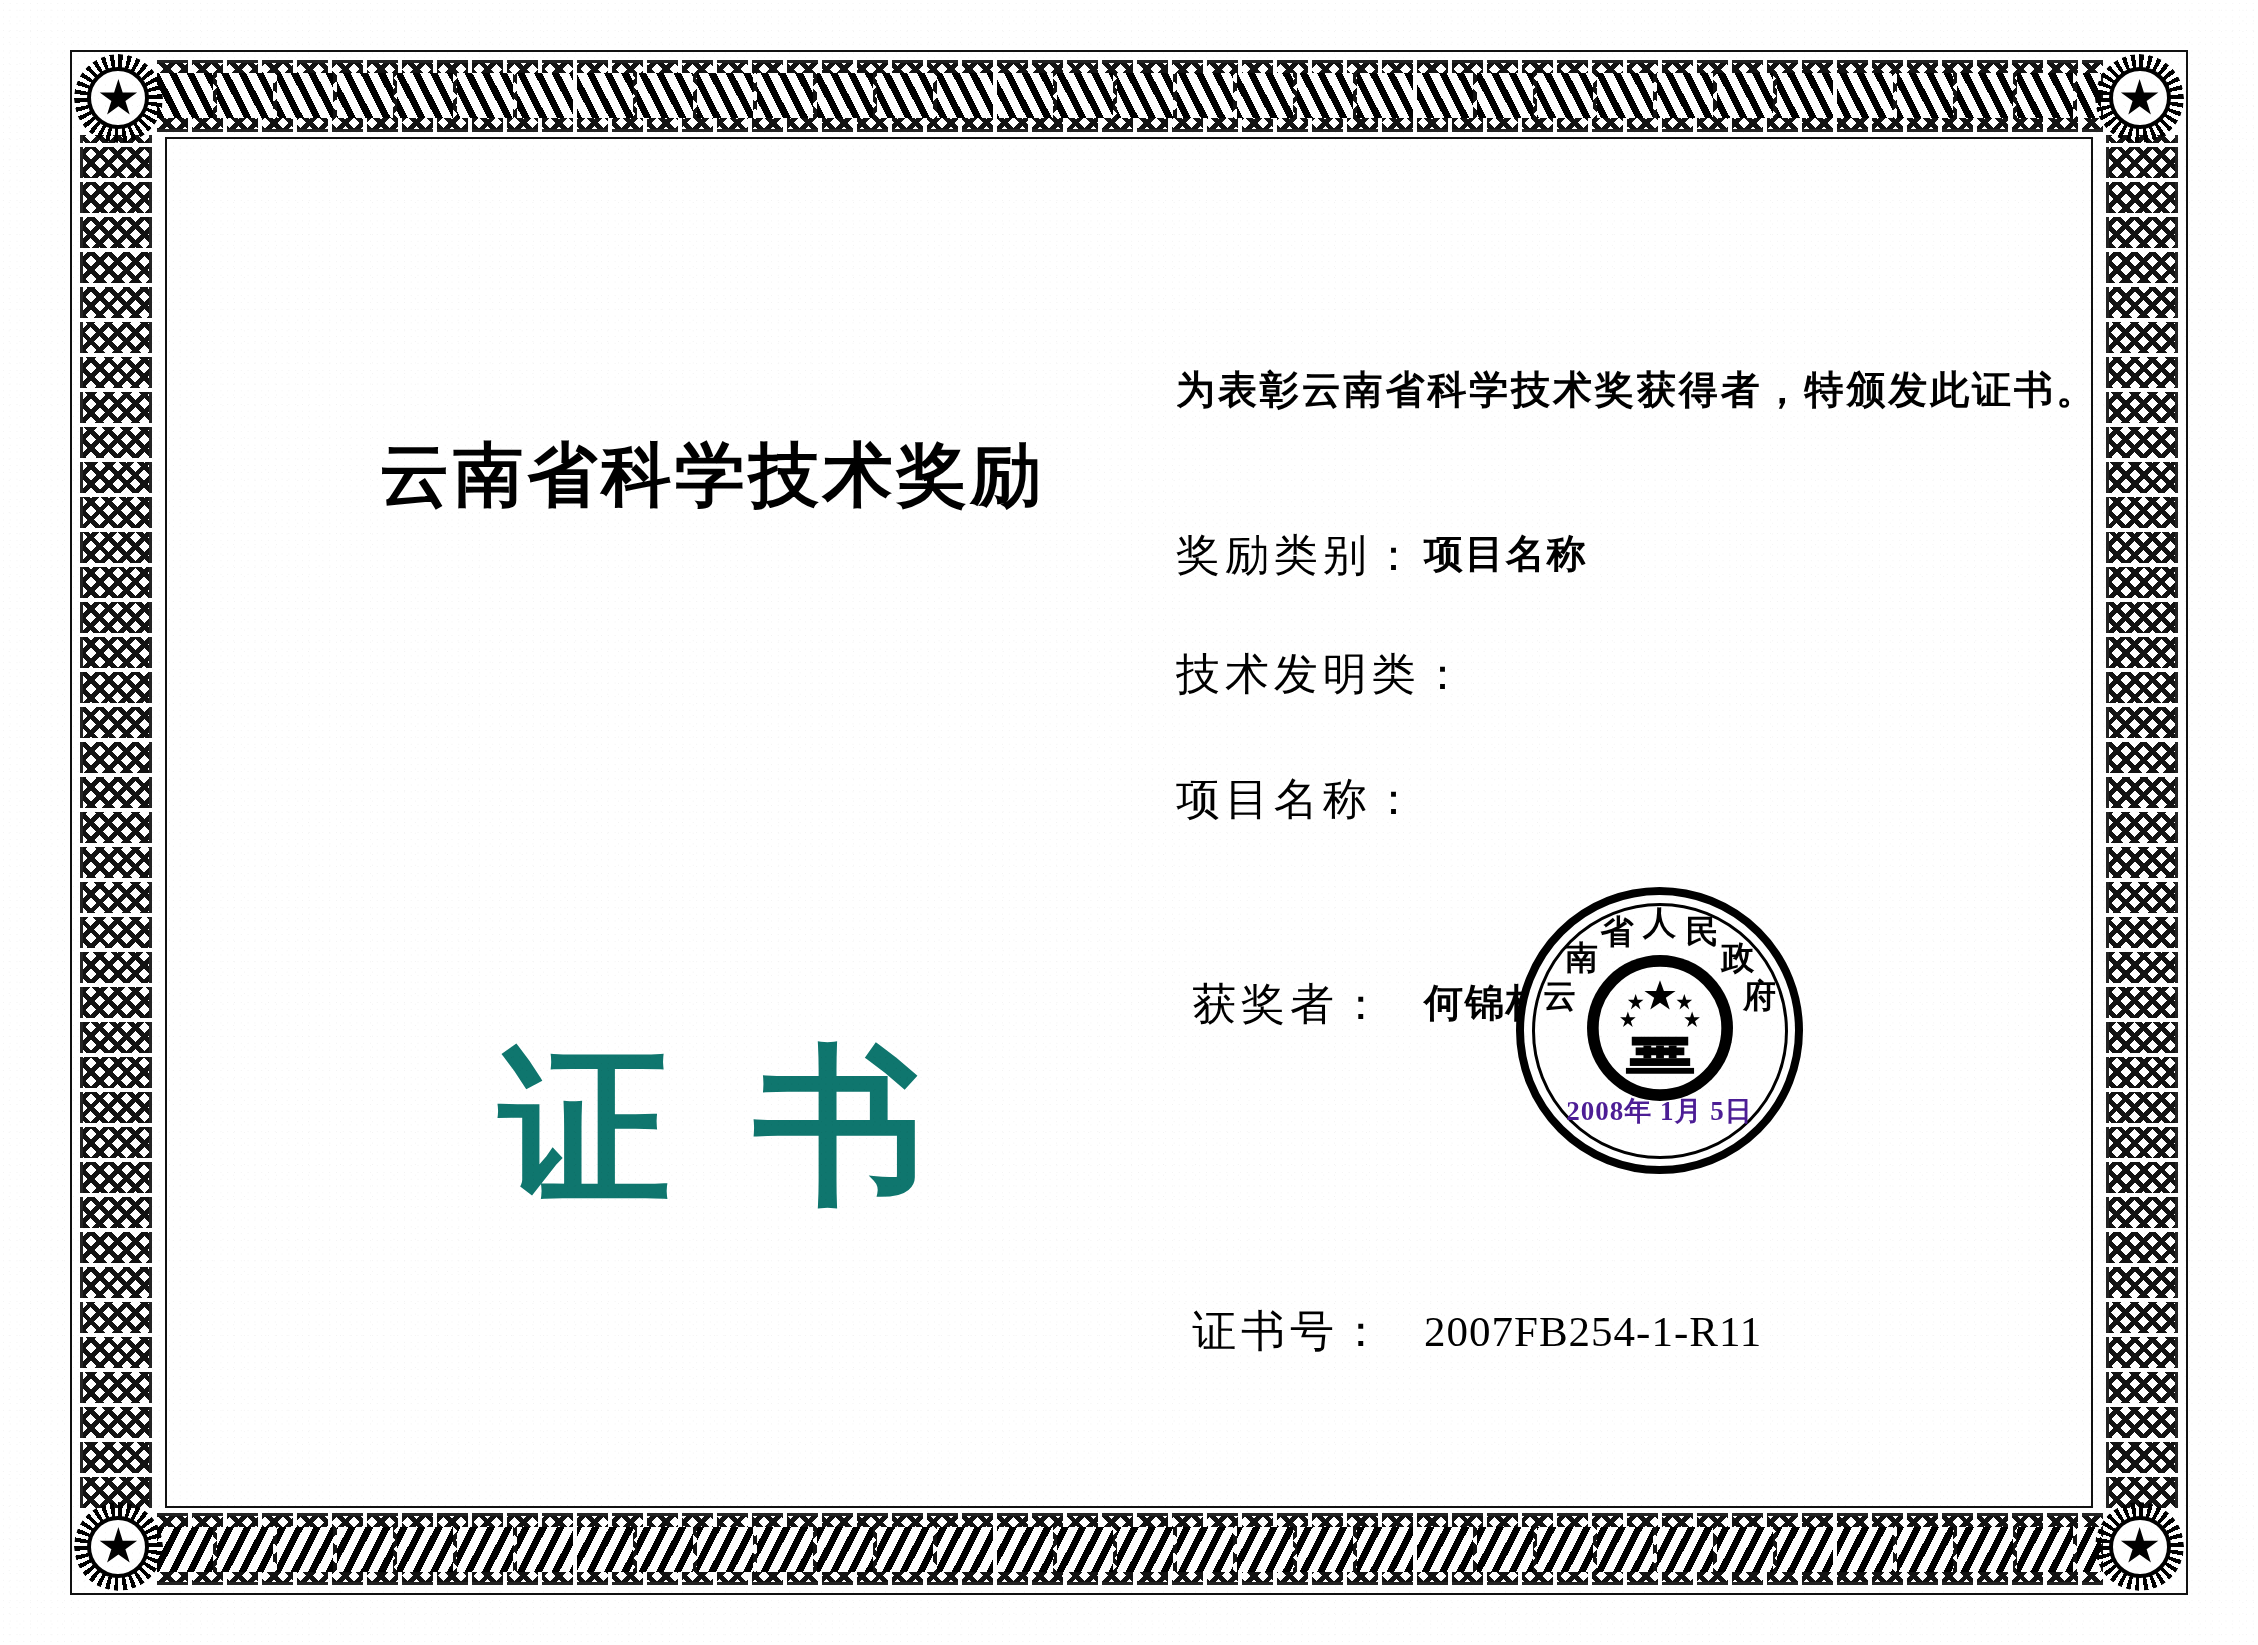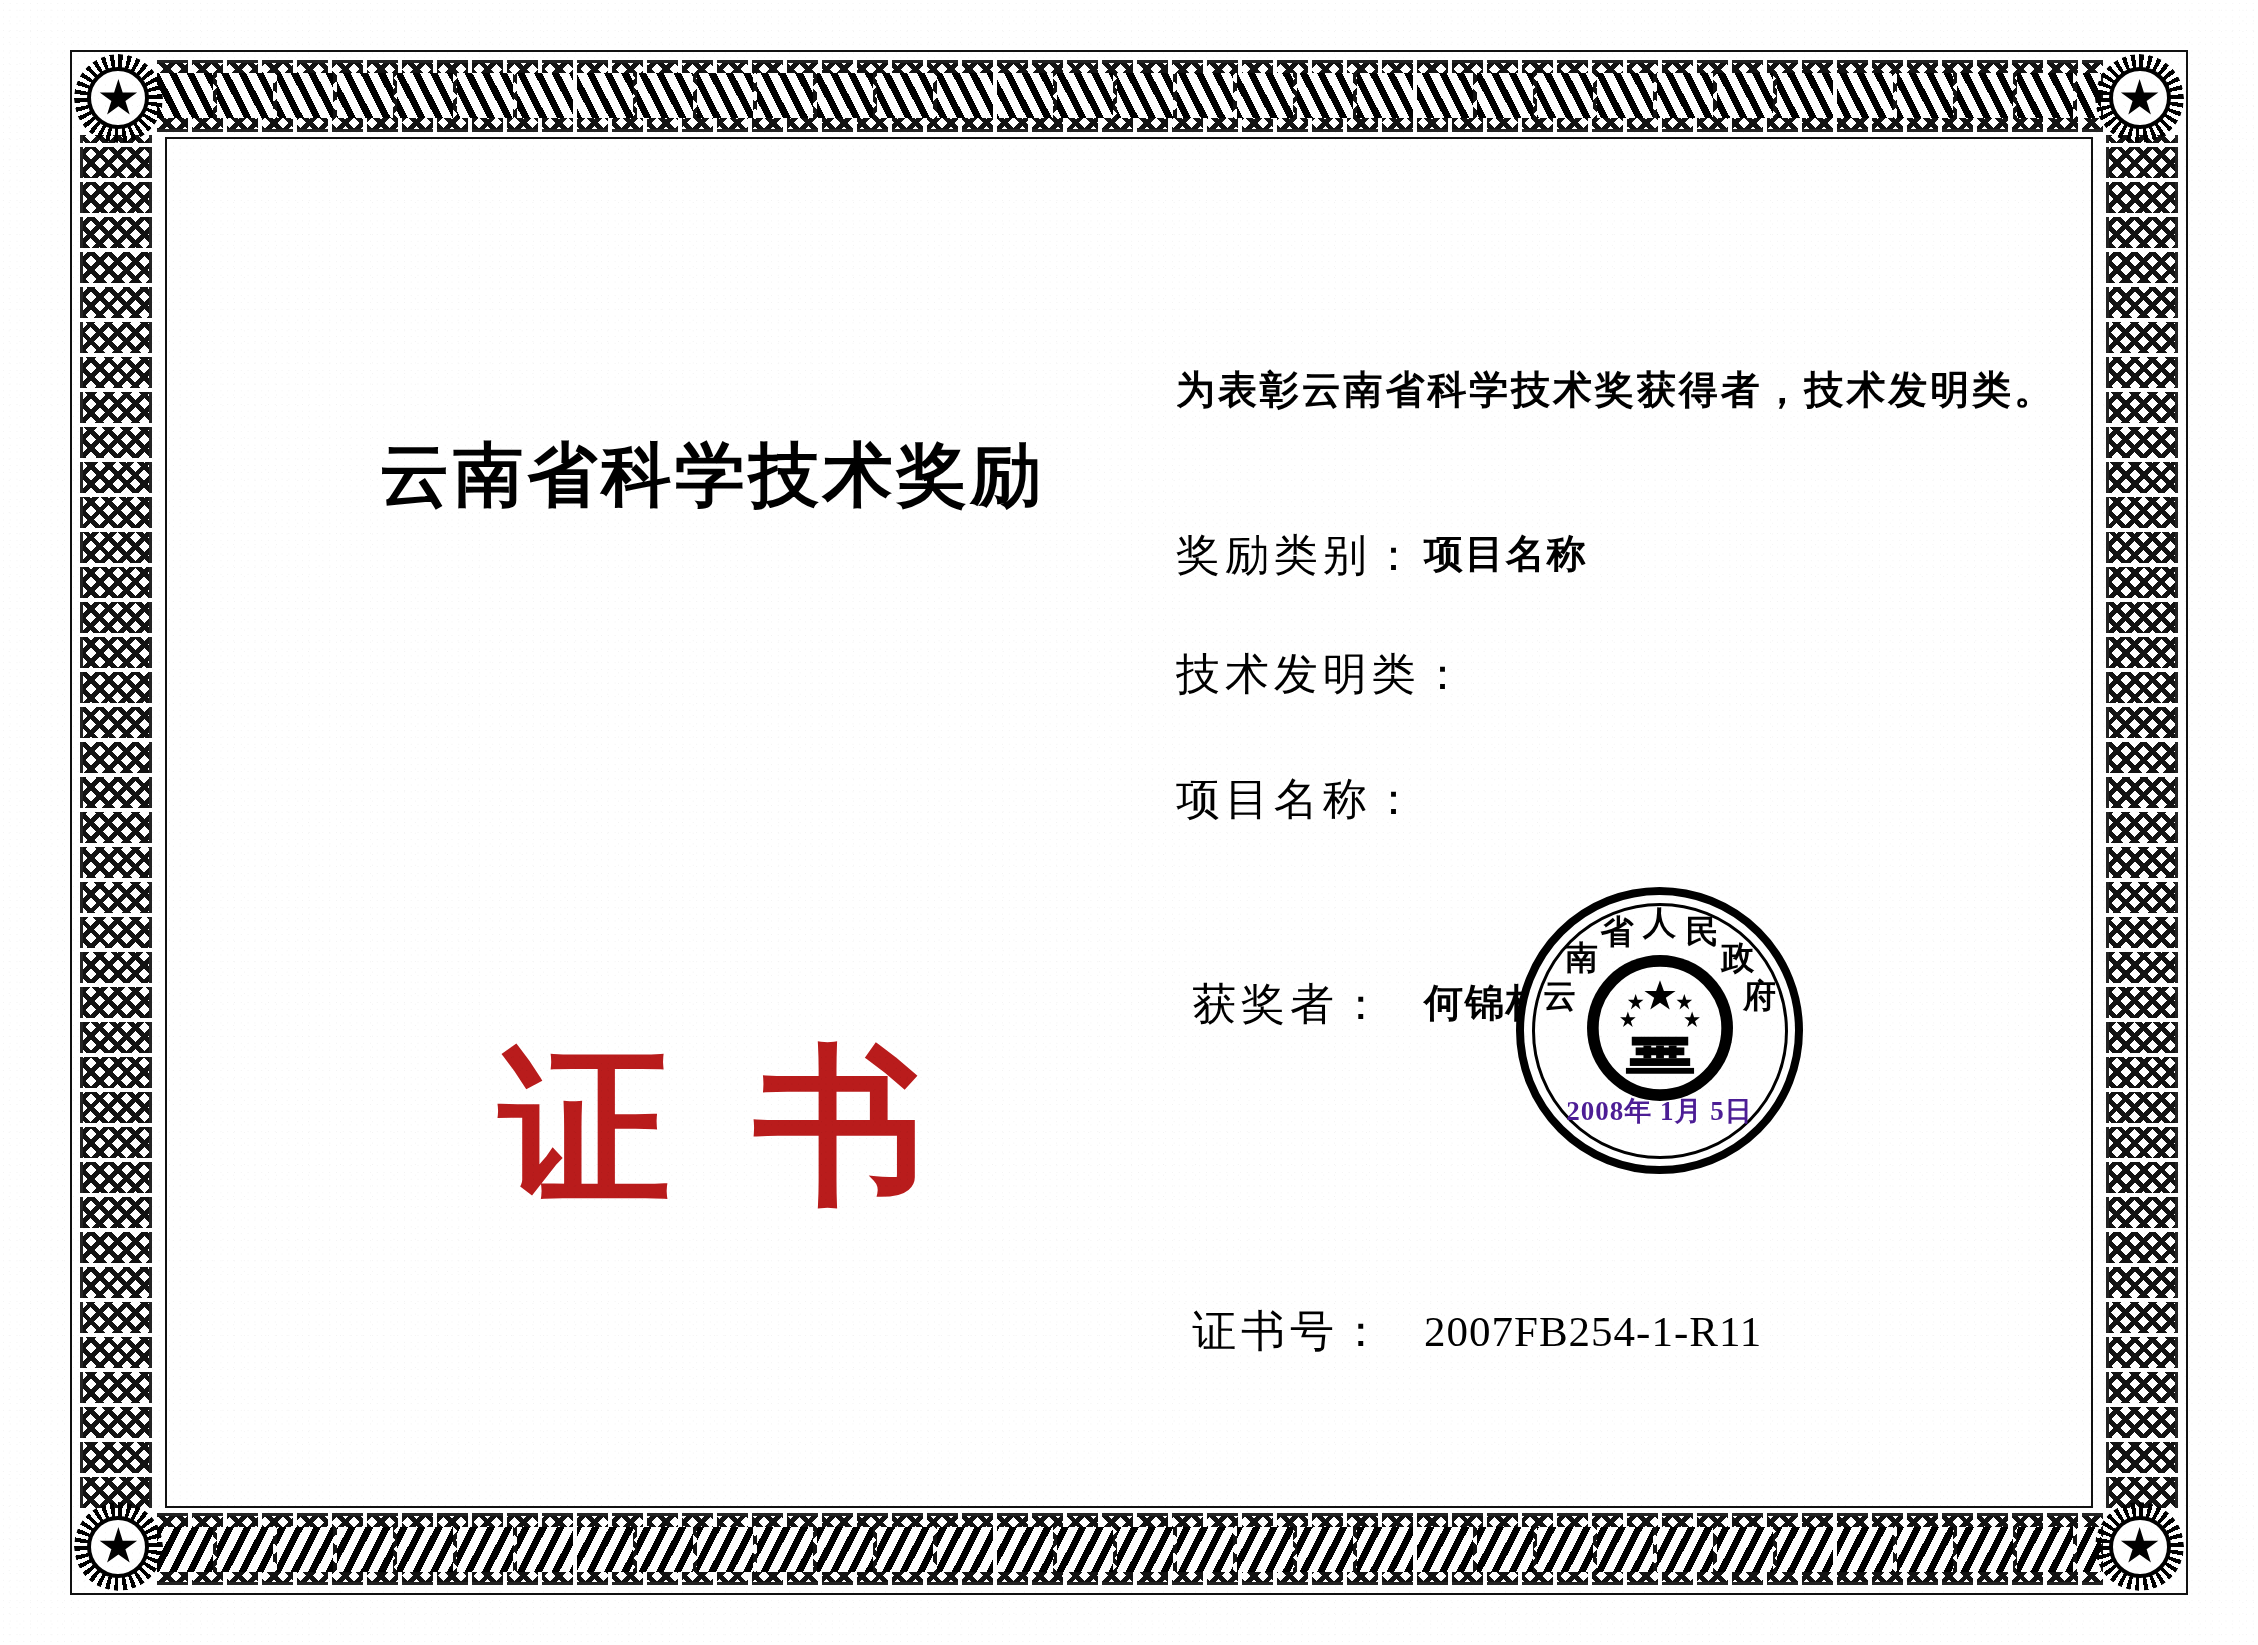--- a/index.html
+++ b/index.html
@@ -202,21 +202,21 @@
     position: absolute;
     left: 118px;
     top: 902px;
     width: 854px;
     text-align: center;
     font-family: "DejaVu Sans", sans-serif;
     font-weight: bold;
     font-size: 171px;
     letter-spacing: 83px;
     text-indent: 83px;
-    color: #b91c1c;
+    color: #0f766e;
     line-height: 1;
     white-space: nowrap;
   }
 
   .intro {
     position: absolute;
     left: 1009px;
     top: 225px;
     font-family: "DejaVu Sans", sans-serif;
     font-weight: bold;
@@ -405,21 +405,21 @@
 
     <div class="rule-inner"></div>
   </div>
 
   <div class="content">
 
     <div class="award-heading">云南省科学技术奖励</div>
 
     <div class="award-word">证书</div>
 
-    <div class="intro">为表彰云南省科学技术奖获得者，技术发明类。</div>
+    <div class="intro">为表彰云南省科学技术奖获得者，特颁发此证书。</div>
 
     <div class="fields">
 
       <div class="field-row row-category">
         <div class="field-label"><span>奖励类别</span><span class="colon">：</span></div>
         <div class="field-value">项目名称</div>
       </div>
 
       <div class="field-row row-project">
         <div class="field-label"><span>技术发明类</span><span class="colon">：</span></div>

